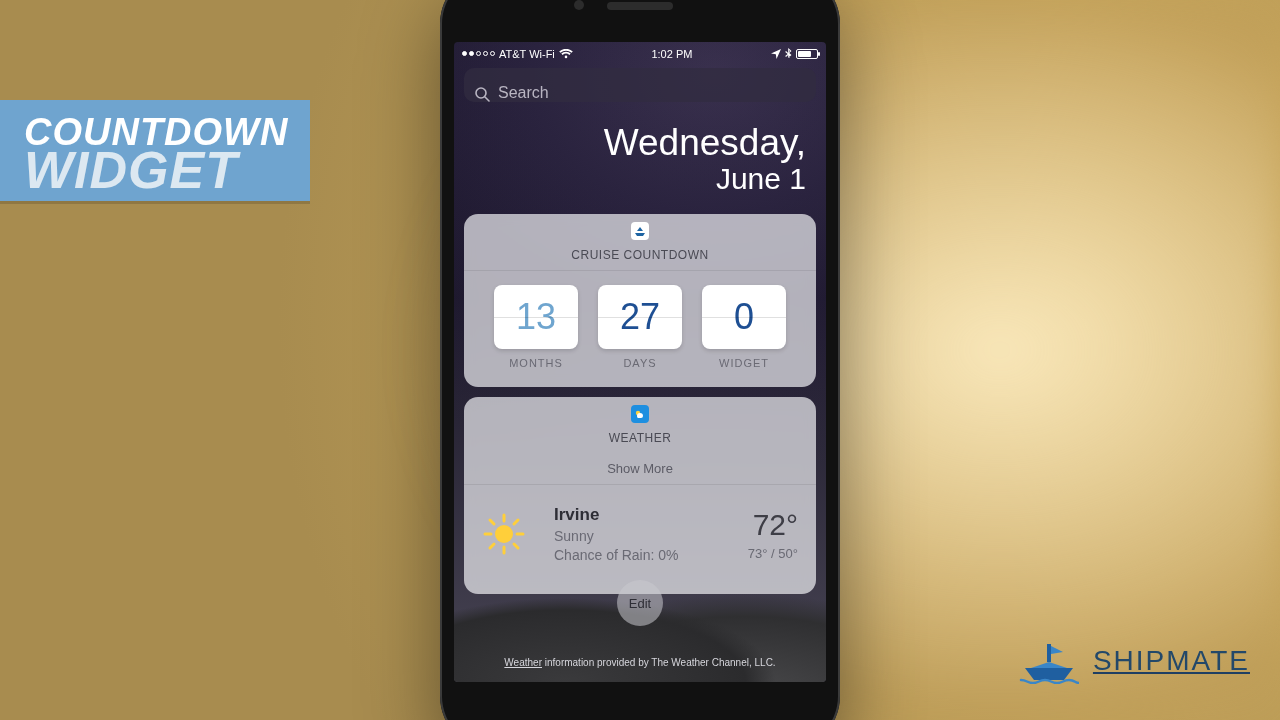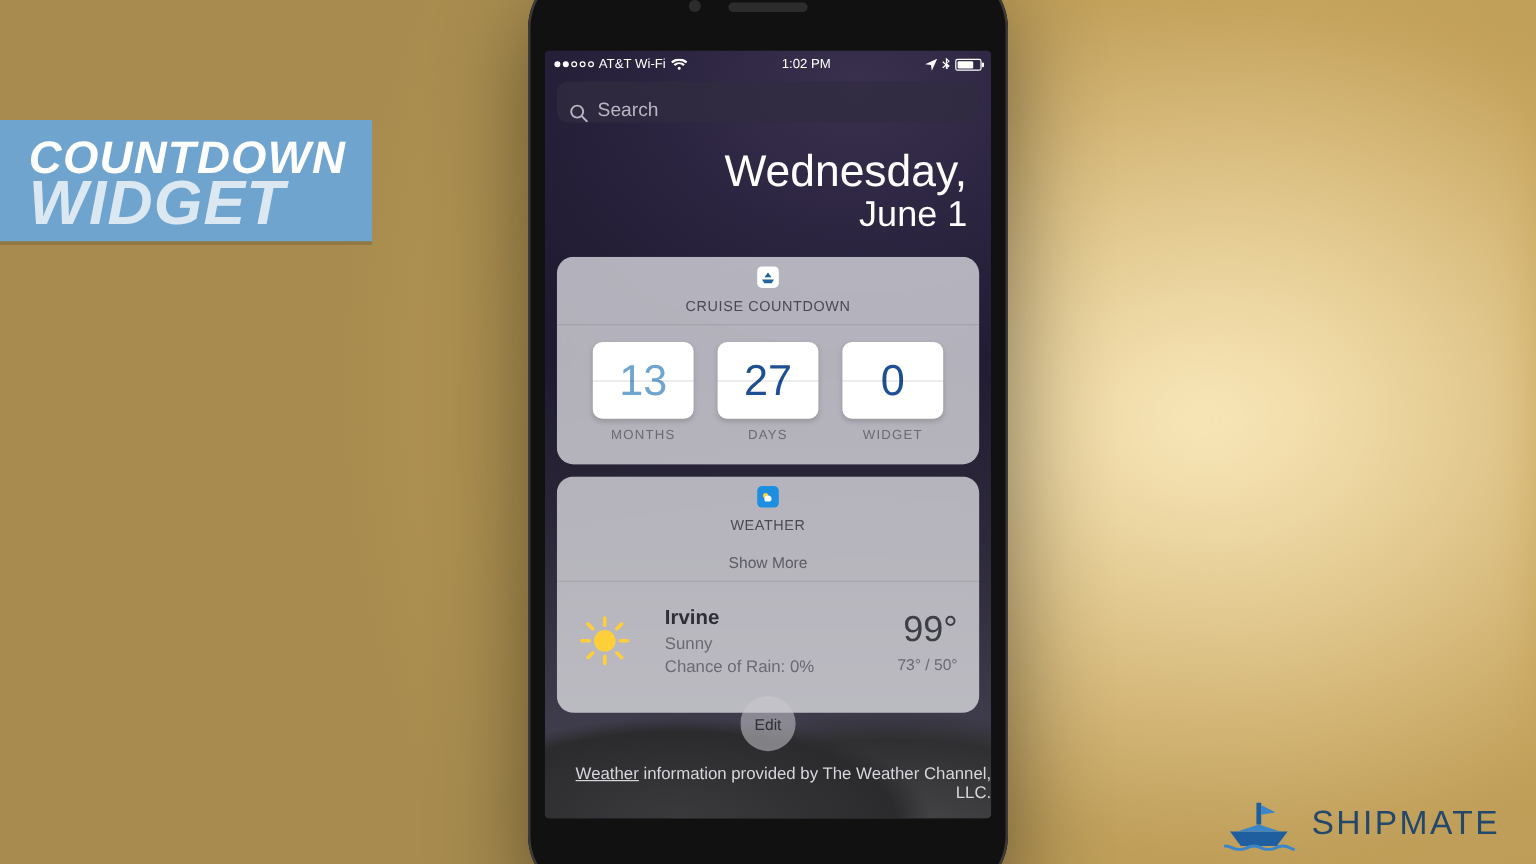--- a/index.html
+++ b/index.html
@@ -34,23 +34,24 @@
     letter-spacing: 1px;
     text-align: left;
     line-height: .95;
     box-shadow: 0 3px 0 rgba(0,0,0,.15);
   }
   .overlay-title .l1 { font-size: 38px; display:block; }
   .overlay-title .l2 { font-size: 52px; display:block; color: #dce8f1; font-weight: 800; margin-top:-4px;}
 
   
   .brand {
-    position: absolute; right: 30px; bottom: 11px;
+    position: absolute; right: 30px; bottom: 36px;
     display: flex; align-items: center; gap: 14px;
     color: #1f3f63;
+    text-decoration: underline;
   }
   .brand-text { font-size: 28px; letter-spacing: 2px; font-weight: 400; color:#234869;}
   .brand svg { width: 60px; height: 46px; display:block;}
 
   
   .phone {
     position: absolute;
     left: 50%; top: 50%;
     transform: translate(-50%, -50%);
     width: 400px; height: 780px;  
@@ -196,21 +197,21 @@
     width:46px; height:46px; border-radius:50%;
     background: rgba(200,200,205,.55);
     color:#2e2e36; font-size:13px;
     display:flex; align-items:center; justify-content:center;
     z-index:3;
   }
 
   
   .footer-note {
     position:absolute; left:0; right:0; bottom:14px;
-    text-align:right; font-size:14px; color:#d6d6dc;
+    text-align:center; font-size:10px; color:#d6d6dc;
     z-index:3;
   }
   .footer-note u { text-decoration: underline; }
 
   svg { display:block; }
 </style>
 </head>
 <body>
 
 <div class="stage">
@@ -329,21 +330,21 @@
                   <line x1="12" y1="32" x2="8" y2="36"></line>
               </g>
             </svg>
           </div>
           <div class="info">
             <div class="city">Irvine</div>
             <div>Sunny</div>
             <div>Chance of Rain: 0%</div>
           </div>
           <div class="temps">
-            <div class="now">99°</div>
+            <div class="now">72°</div>
             <div class="hilo">73° / 50°</div>
           </div>
         </div>
       </div>
 
       <div class="edit-btn">Edit</div>
 
       <div class="footer-note">
         <u>Weather</u><span> information provided by The Weather Channel, LLC.</span>
       </div>

